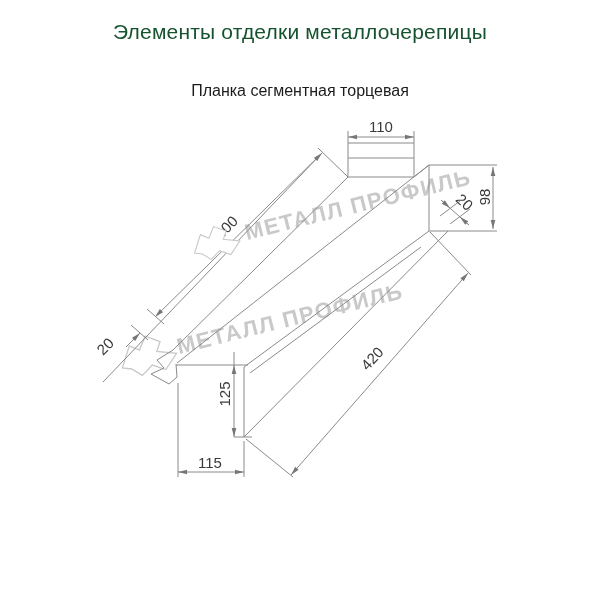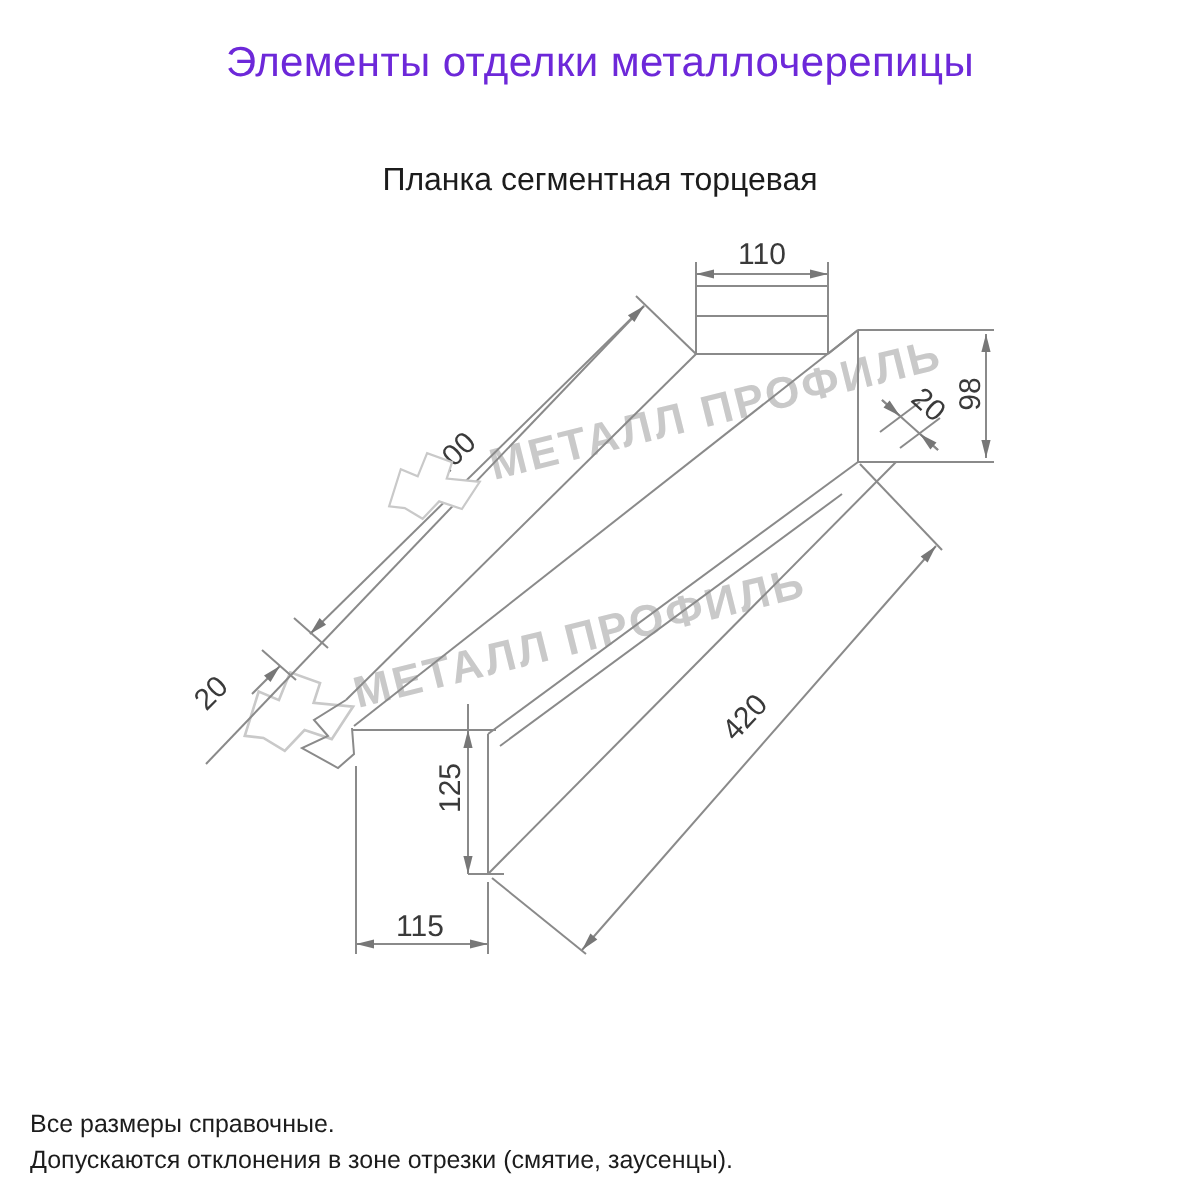--- a/index.html
+++ b/index.html
@@ -1,20 +1,20 @@
 <!DOCTYPE html>
 <html><head>
 <meta charset="utf-8">
 <style>
   html,body{margin:0;padding:0;}
   body{width:600px;height:600px;background:#ffffff;position:relative;overflow:hidden;
        font-family:"Liberation Sans",sans-serif;}
   .page{position:absolute;inset:0;background:#fff;}
   .title{position:absolute;top:20px;left:0;width:600px;text-align:center;
-         font-size:21px;color:#6d28d9;letter-spacing:.2px;}
+         font-size:21px;color:#14532d;letter-spacing:.2px;}
   .subtitle{position:absolute;top:80px;left:0;width:600px;text-align:center;
             font-size:16px;line-height:21px;color:#1c1c1c;}
   .footer{position:absolute;top:553px;left:15px;font-size:12.5px;line-height:18px;color:#1c1c1c;}
   svg{position:absolute;left:0;top:0;}
   .dwg line,.dwg polyline,.dwg path{stroke:#8a8a8a;stroke-width:1;fill:none;}
   .dimtxt{font-size:15px;fill:#3a3a3a;}
   .wmtxt{font-size:22px;font-weight:bold;letter-spacing:1.5px;fill:#c9c9c9;}
   .wmglyph{stroke:#c9c9c9;stroke-width:1.2;fill:#ffffff;}
 </style>
 </head>
@@ -110,18 +110,14 @@
       <text class="dimtxt" transform="translate(230,231) rotate(-45)" text-anchor="middle">400</text>
       <text class="dimtxt" transform="translate(109,350) rotate(-45)" text-anchor="middle">20</text>
       <text class="dimtxt" transform="translate(376,362) rotate(-47)" text-anchor="middle">420</text>
       <text class="dimtxt" transform="translate(230,394) rotate(-90)" text-anchor="middle">125</text>
       <text class="dimtxt" x="210" y="468" text-anchor="middle">115</text>
     </g>
 
     <use href="#mpLogo" transform="translate(216,244) rotate(-14) scale(0.92)"></use>
   </svg>
 
-  <div class="footer">
-    <div>Все размеры справочные.</div>
-    <div>Допускаются отклонения в зоне отрезки (смятие, заусенцы).</div>
-  </div>
 
 </div>
 
 </body></html>

